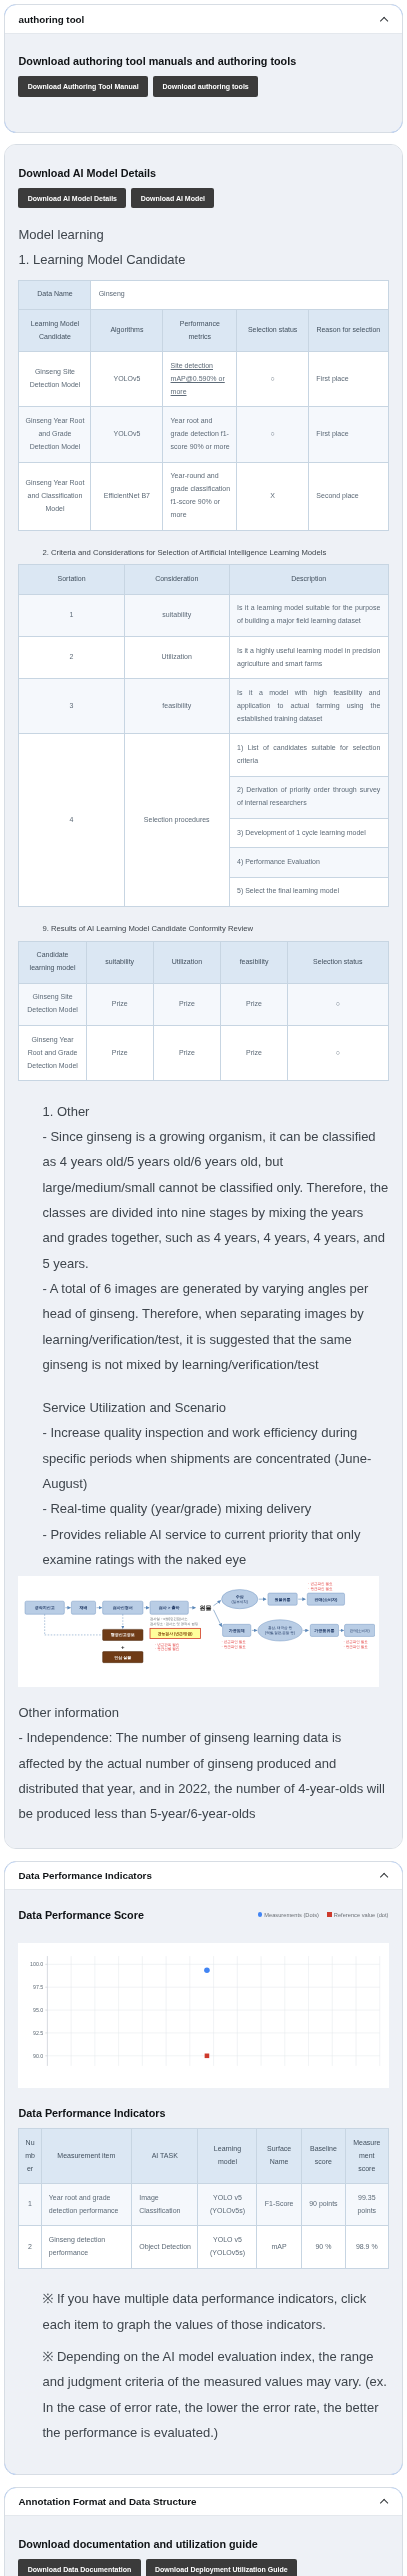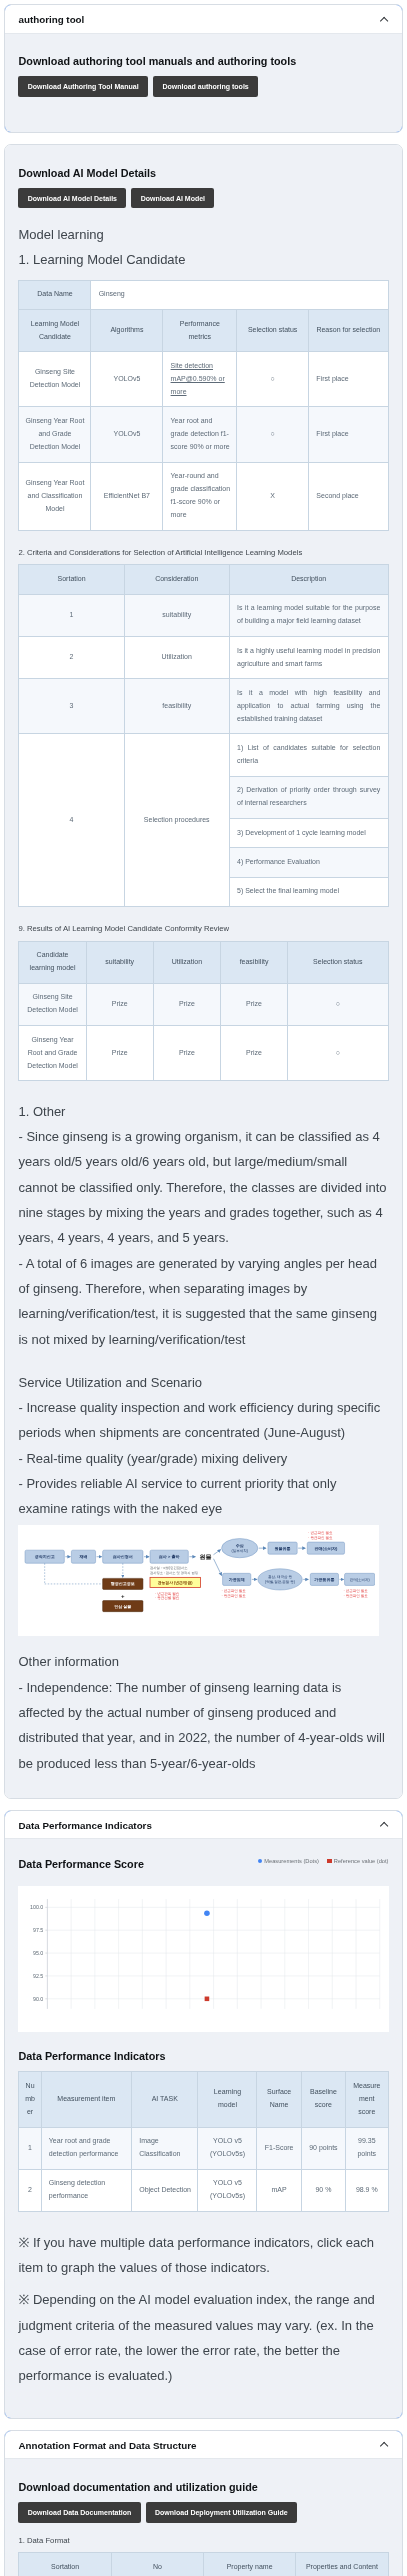--- a/index.html
+++ b/index.html
@@ -3,21 +3,21 @@
 <meta charset="utf-8">
 <style>
   * { box-sizing: border-box; margin: 0; padding: 0; }
   body {
     width: 407px; background: #ffffff;
     font-family: "Liberation Sans", sans-serif;
     color: #222;
   }
   main { padding: 4.1px 0 7.2px; }
   .card {
-    border: 0.5px solid #d7dde4; border-radius: 7px;
+    border: 0.5px solid #d7dde4; border-radius: 12px;
     margin: 0 4.1px 11.3px; overflow: hidden; background: #3b82f6;
   }
   .card-header {
     display: flex; justify-content: space-between; align-items: center;
     padding: 8.8px 14.4px 7.7px 13.4px; background: #fff;
     border-bottom: 0.5px solid #e4e8ed; cursor: pointer;
   }
   .card-title { font-size: 9.8px; font-weight: 700; color: #111417; }
   .chev {
     width: 6.2px; height: 6.2px; border-left: 1.2px solid #2f3337; border-top: 1.2px solid #2f3337;
@@ -26,36 +26,36 @@
   .card-body { background: #eef1f6; padding: 18.5px 13.4px 21.6px; }
   .h2 { font-size: 10.8px; font-weight: 700; color: #101316; margin: 3.1px 0 9.3px; }
   .btn-row { display: flex; gap: 5.2px; margin: 1px 0 13.4px; }
   .btn {
     background: #3b3b3b; color: #fff; font-weight: 700; font-size: 7px;
     font-family: "Liberation Sans", sans-serif;
     padding: 6.7px 9.3px; border: none; border-radius: 2.1px; cursor: pointer;
   }
   .sublines p, .notes p { font-size: 13px; color: #3e454c; line-height: 1.95; }
   .notes p { margin-bottom: 7.2px; }
-  .gap-top { margin-top: 17.5px; }
+  .gap-top { margin-top: 17.5px; margin-left: 24px; }
   table.t {
     width: 100%; border-collapse: collapse; background: #fff;
     margin: 7.2px 0 15.5px; table-layout: fixed;
   }
   .t td {
     border: 0.5px solid #c7d5e2; font-size: 7px; color: #5d6a77;
     padding: 7.7px 5.2px; text-align: center; vertical-align: middle; line-height: 1.85;
     word-wrap: break-word;
   }
   .t tr:nth-child(even) td { background: #f5f8fc; }
   .t td.h { background: #dbe7f3 !important; color: #42505e; }
   .t td.l { text-align: left; padding-left: 7.2px; }
   .t td.j { text-align: justify; padding-left: 7.2px; padding-right: 7.2px; }
   .t td a { color: #5d6a77; text-decoration: underline; }
-  .legend-row { display: flex; justify-content: space-between; align-items: flex-start; margin-bottom: 16px; }
+  .legend-row { display: flex; justify-content: space-between; align-items: center; margin-bottom: 22px; }
   .legend { display: flex; gap: 8.2px; font-size: 5.7px; color: #6b7075; align-items: center; }
   .legend .item { display: flex; align-items: center; gap: 2.1px; }
   .legend .dot { width: 4.6px; height: 4.6px; border-radius: 50%; display: inline-block; }
   .legend .sq { width: 4.6px; height: 4.6px; display: inline-block; }
   .chart-box { background: #fff; padding: 7.2px 4.1px 10.3px; margin-bottom: 18.5px; }
   .chart-box svg { display: block; width: 100%; height: auto; }
   .tick { font-size: 10.5px; fill: #5f6b76; font-family: "Liberation Sans", sans-serif; }
   .flow-box { background: #fff; width: 361px; padding: 5.2px 4.1px; margin: 3.1px 0 13.4px; }
   .flow-box svg { display: block; width: 100%; height: auto; }
   .fl-label { font: 700 8px "Liberation Sans", sans-serif; fill: #1f3864; text-anchor: middle; }

